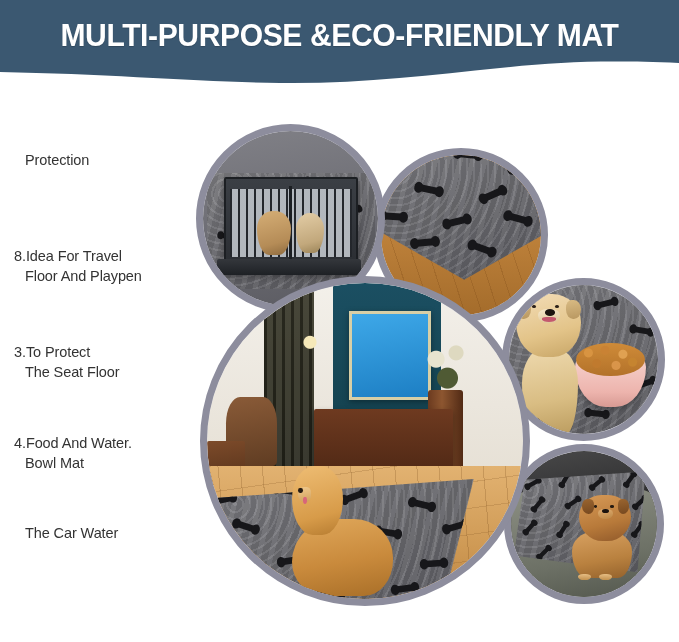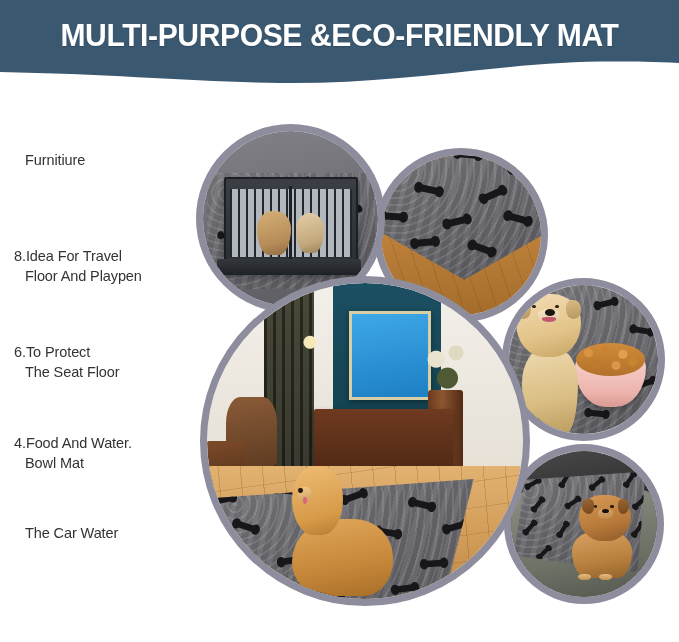--- a/index.html
+++ b/index.html
@@ -452,30 +452,30 @@
   <div class="banner">
     <svg class="banner-svg" viewBox="0 0 679 96" preserveAspectRatio="none">
       <path d="M0,0 L679,0 L679,63 C600,60 560,62 500,68 C430,75 360,84 280,83 C200,82 110,74 0,72 Z" fill="#3b5871"></path>
     </svg>
     <div class="banner-title">MULTI-PURPOSE &amp;ECO-FRIENDLY MAT</div>
   </div>
 
   <div class="feature-list">
 
     <div class="feature-item fi0">
-      <span class="l2">Furnitiure</span>
+      <span class="l2">Protection</span>
     </div>
 
     <div class="feature-item fi1">
       <span class="l1">8.Idea For Travel</span>
       <span class="l2">Floor And Playpen</span>
     </div>
 
     <div class="feature-item fi2">
-      <span class="l1">6.To Protect</span>
+      <span class="l1">3.To Protect</span>
       <span class="l2">The Seat Floor</span>
     </div>
 
     <div class="feature-item fi3">
       <span class="l1">4.Food And Water.</span>
       <span class="l2">Bowl Mat</span>
     </div>
 
     <div class="feature-item fi4">
       <span class="l2">The Car Water</span>

